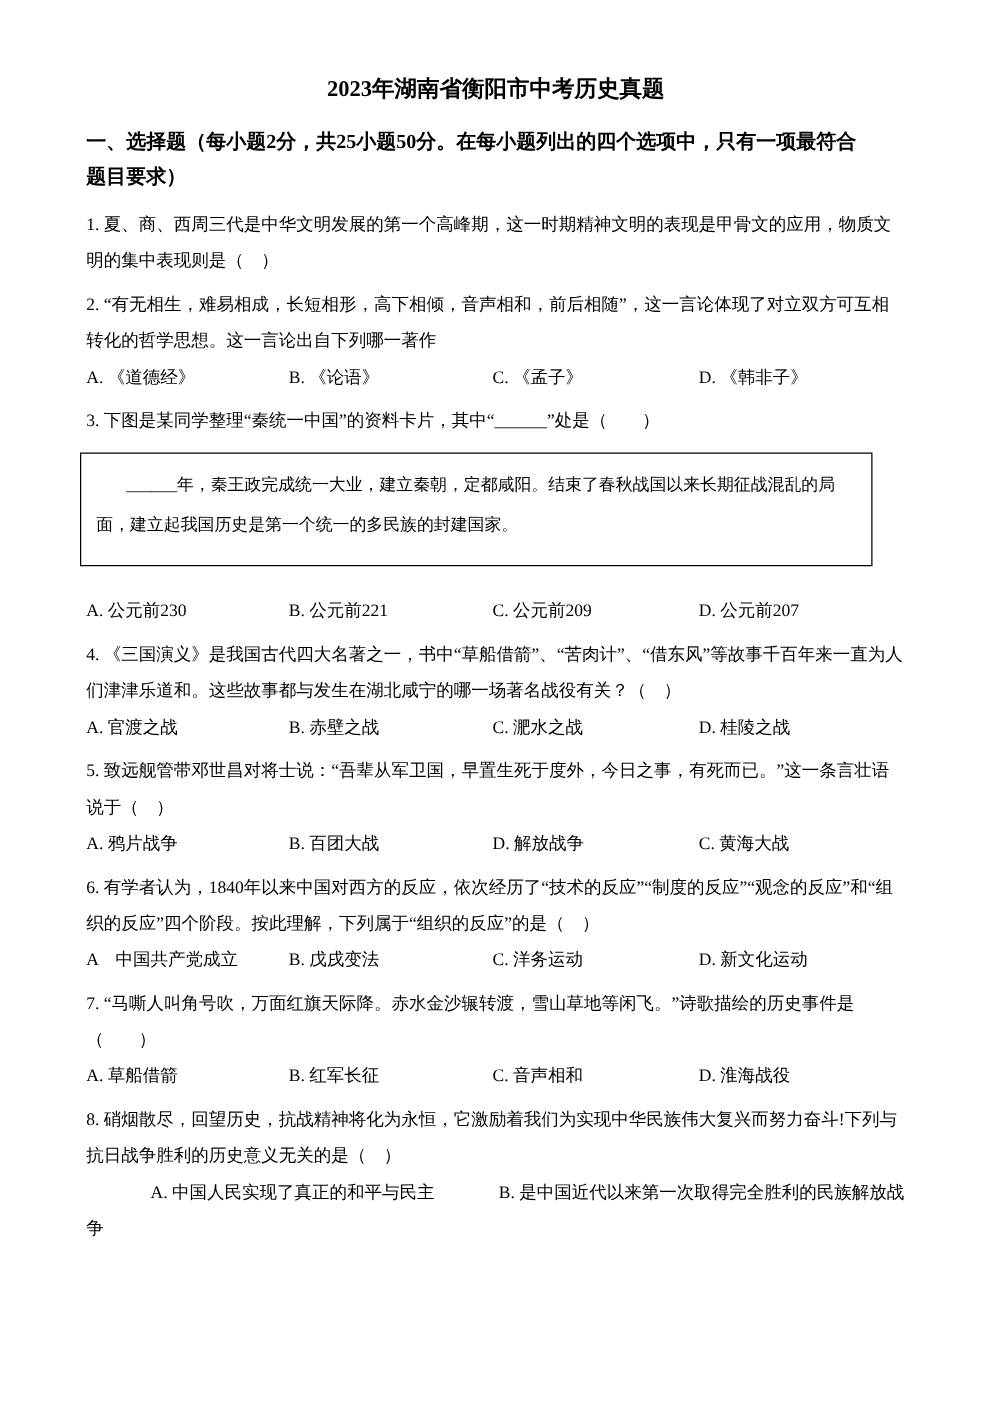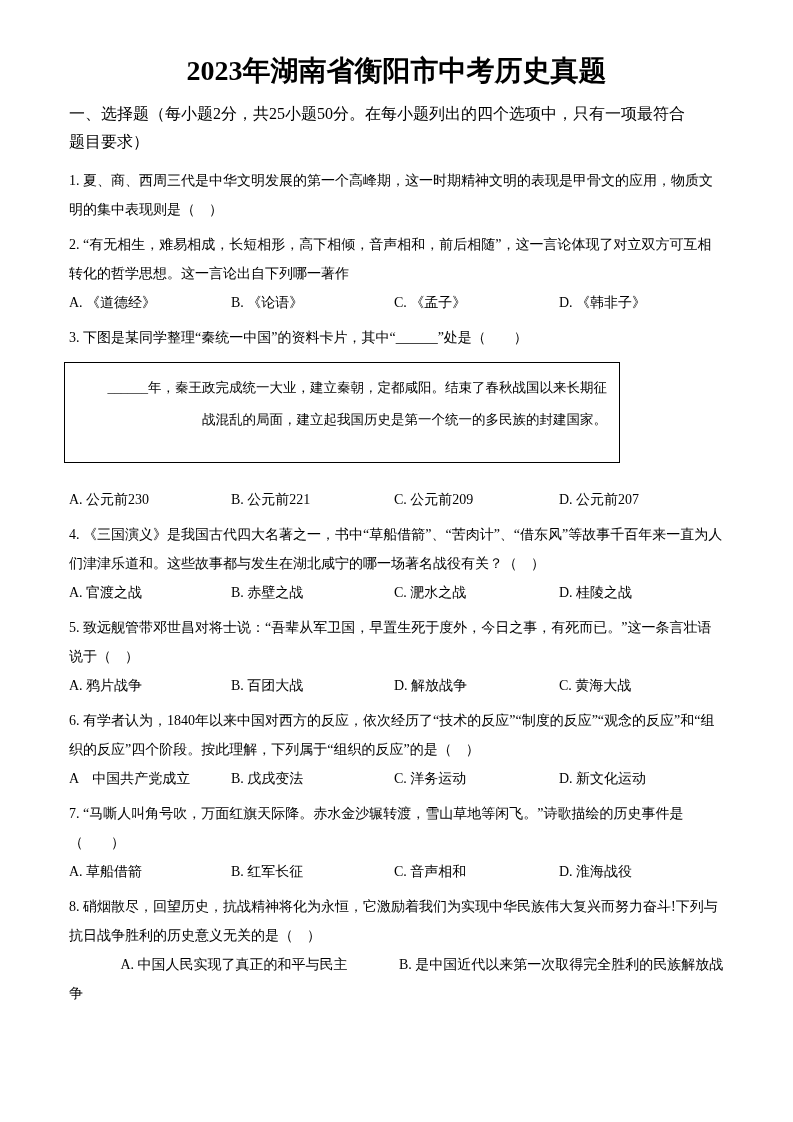--- a/index.html
+++ b/index.html
@@ -12,28 +12,28 @@
     color: #000000;
   }
   .page {
     width: 793px;
     height: 1122px;
     background: #ffffff;
     padding: 56px 69px 0 69px;
   }
   .title {
     text-align: center;
-    font-size: 28px;
+    font-size: 18px;
     font-weight: bold;
     line-height: 30px;
     margin-bottom: 14px;
   }
   .section-header {
     font-size: 16px;
-    font-weight: normal;
+    font-weight: bold;
     line-height: 28px;
     width: 630px;
     margin-bottom: 10px;
   }
   .question { margin-bottom: 6px; }
   .stem {
     font-size: 14px;
     line-height: 29px;
     font-weight: normal;
   }
@@ -47,25 +47,24 @@
     font-size: 14px;
     line-height: 29px;
   }
   .opt-col {
     display: inline-block;
     width: 330px;
     vertical-align: top;
     text-align: center;
   }
   .resource-card {
-    width: 556px;
+    width: 634px;
     border: 1px solid #000000;
     margin: 10px 0 22px -5px;
-    padding: 9px 12px 26px 12px;
-    text-align: right;
+    padding: 9px 12px 16px 12px;
   }
   .resource-card p {
     font-size: 13.5px;
     line-height: 32px;
     text-indent: 24px;
   }
 </style>
 </head>
 <body>
 

